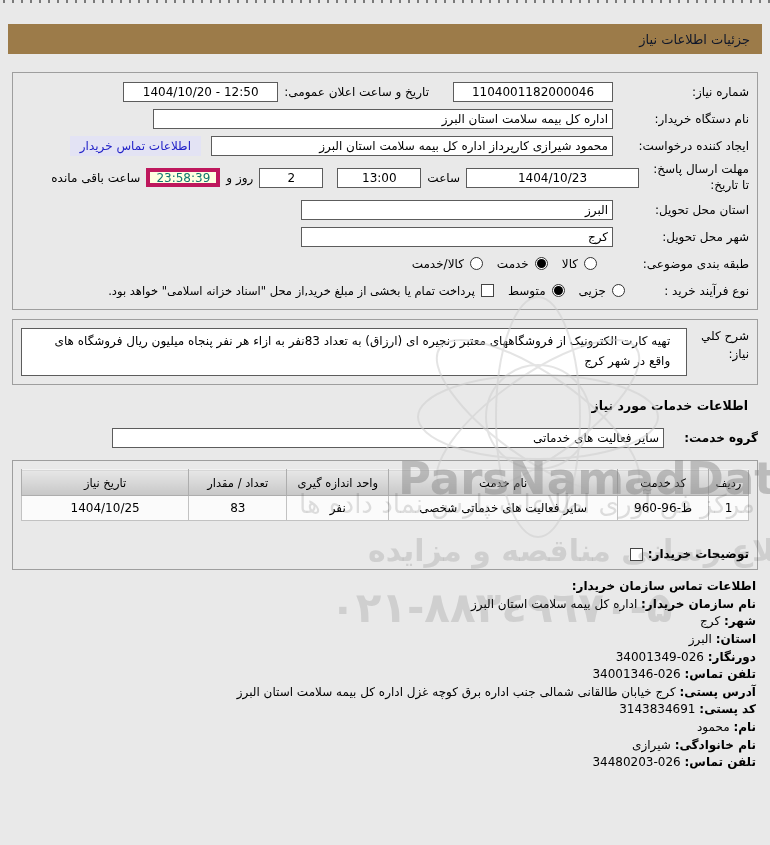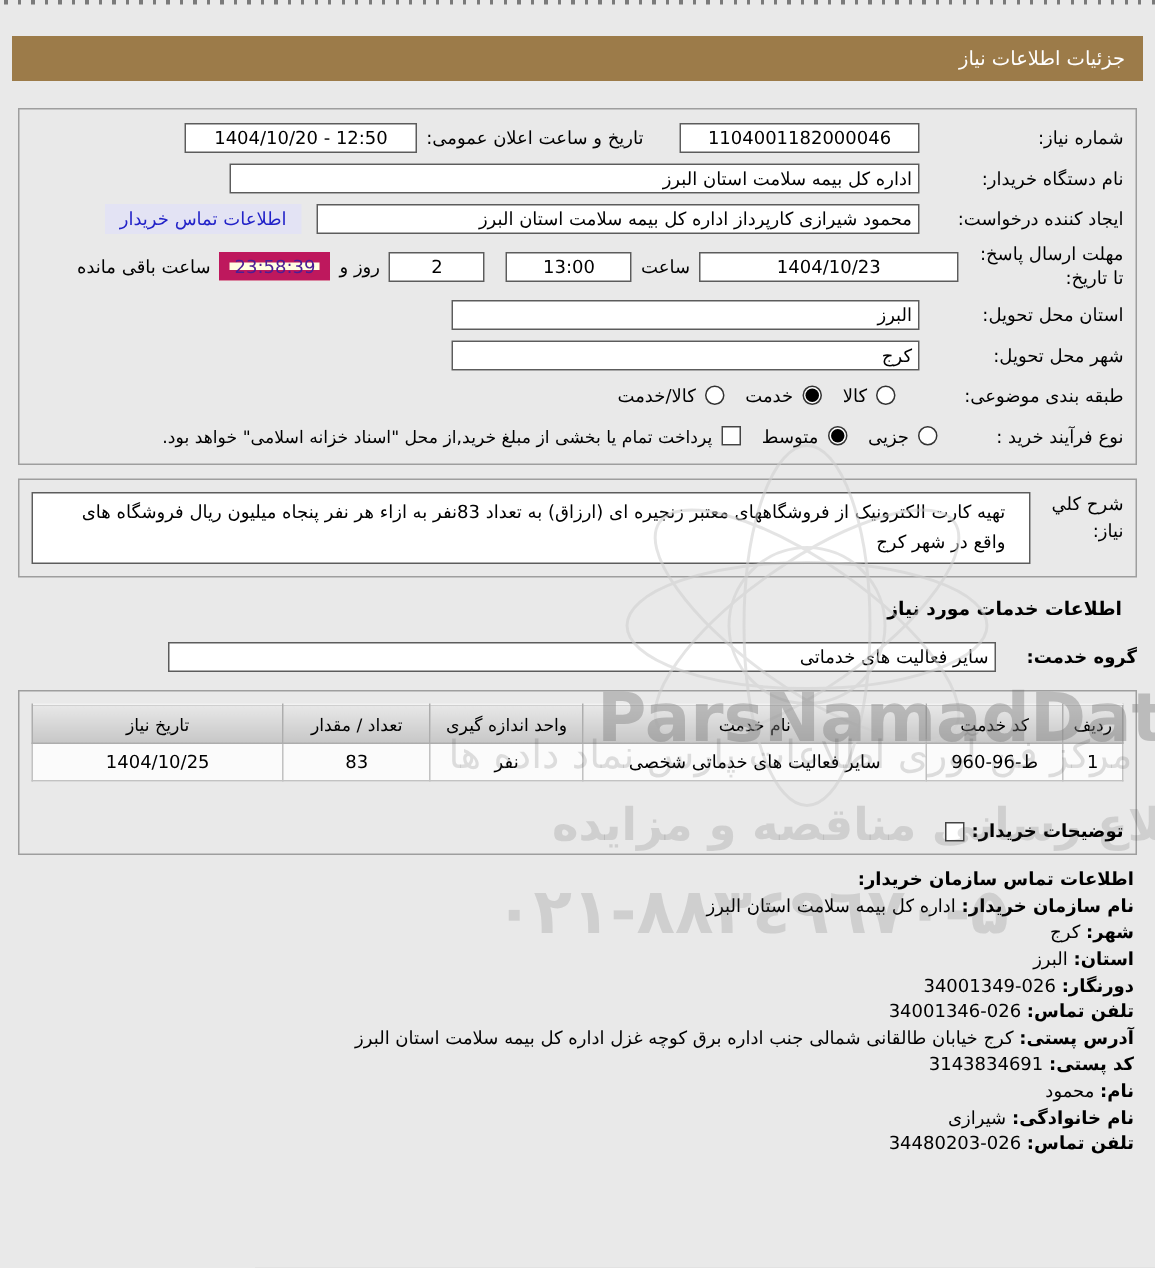--- a/index.html
+++ b/index.html
@@ -8,40 +8,40 @@
   .page {
     position:relative; width:770px; height:845px; margin:0 auto;
     background:#e9e9e9; overflow:hidden; direction:rtl;
     font-size:12px; color:#000;
   }
   .dotted-top { position:absolute; top:0; right:0; left:0; height:3px;
     background:repeating-linear-gradient(to left,#7a7a7a 0 2px, transparent 2px 9px); }
   .title-bar {
     margin:24px 8px 0; height:30px; background:#9c7b49;
     display:flex; align-items:center; padding:0 12px;
-    color:#ffffff; font-size:13px;
+    color:#0f172a; font-size:13px;
   }
   .box { margin:0 12px; border:1px solid #9e9e9e; padding:8px; background:transparent; }
   .main-box { margin-top:18px; display:flex; flex-direction:column; gap:6px; }
   .row { display:flex; align-items:center; gap:6px; min-height:21px; }
   .lbl { flex:0 0 auto; }
   .w130 { width:130px; } .w115 { width:118px; } .w104 { width:104px; line-height:1.3; }
   .inp {
     height:20px; background:#fff; border:1px solid #5c5c5c;
     display:flex; align-items:center; padding:0 4px; overflow:hidden; white-space:nowrap;
   }
   .center { justify-content:center; }
   .ltr { direction:ltr; }
   .link-btn {
     background:#e3e3f4; color:#2222c8; padding:2px 10px; height:20px;
     display:flex; align-items:center; cursor:pointer; margin-right:4px;
   }
   .countdown {
-    width:74px; height:19px; background:#ffffe1; border:7px solid #be185d;
-    color:#4c1d95; display:flex; align-items:center; justify-content:center;
+    width:74px; height:19px; background:#ffffe1; border:4px solid #be185d;
+    color:#0f766e; display:flex; align-items:center; justify-content:center;
   }
   .radio { width:13px; height:13px; border:1px solid #333; border-radius:50%;
     background:#fff; display:inline-block; flex:0 0 auto; }
   .radio.checked { position:relative; }
   .radio.checked::after { content:""; position:absolute; inset:1px; border-radius:50%; background:#000; }
   .cbox { width:13px; height:13px; border:1px solid #444; background:#fff; display:inline-block; flex:0 0 auto; }
   .gap18 { margin-right:18px; } .gap8 { margin-right:8px; }
   .desc-box { margin-top:9px; display:flex; gap:8px; align-items:flex-start; }
   .desc-lbl { width:60px; font-weight:normal; line-height:1.45; }
   .desc-text { flex:1 1 auto; background:#fff; border:1px solid #5c5c5c;

